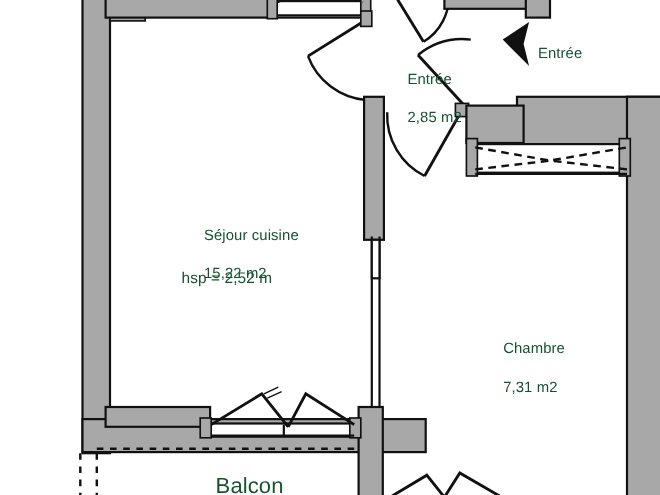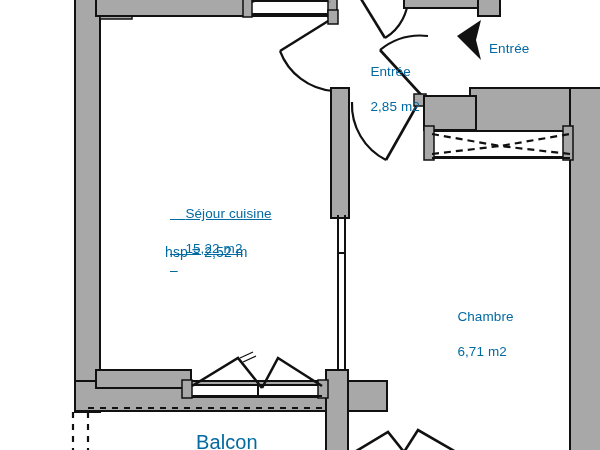--- a/index.html
+++ b/index.html
@@ -35,21 +35,21 @@
   .line-thin   { fill: none; stroke: #111111; stroke-width: 1.3; }
   .swing-arc   { fill: none; stroke: #111111; stroke-width: 2.2; }
   .dash-swing  { fill: none; stroke: #111111; stroke-width: 2.2;
                  stroke-dasharray: 7 5; }
   .dash-bound  { fill: none; stroke: #111111; stroke-width: 2.2;
                  stroke-dasharray: 6 6; }
   .arrow-mark  { fill: #111111; stroke: none; }
 
   .lbl {
     position: absolute;
-    color: #0369a1;
+    color: #14532d;
     font-family: "Liberation Sans", sans-serif;
     white-space: pre;
     line-height: 1.28;
     letter-spacing: 0.1px;
   }
   .lbl-room   { font-size: 13.5px; }
   .lbl-hsp    { font-size: 14px; }
   .lbl-entry  { font-size: 13.5px; }
   .lbl-balcon { font-size: 20px; text-align: center; }
 </style>
@@ -147,34 +147,34 @@
       <path class="line-hard" d="M348 456 L388 432 L404 452"></path>
       <path class="line-hard" d="M404 452 L418 430 L456 452"></path>
     </g>
 
     <path class="dash-bound" d="M73 412 L73 456"></path>
     <path class="dash-bound" d="M88 412 L88 456"></path>
     <path class="dash-bound" d="M88 408 L326 408"></path>
 
   </svg>
 
-  <div class="lbl lbl-room" style="left:170px; top:188px;text-decoration:underline;">
+  <div class="lbl lbl-room" style="left:170px; top:188px;">
     <span>Séjour cuisine</span><br>
     <span>15,22 m2</span>
   </div>
 
   <div class="lbl lbl-hsp" style="left:165px; top:244px;">hsp = 2,52 m</div>
 
   <div class="lbl lbl-room" style="left:355px; top:46px;">
     <span>Entrée</span><br>
     <span>2,85 m2</span>
   </div>
 
   <div class="lbl lbl-room" style="left:442px; top:291px;">
     <span>Chambre</span><br>
-    <span>6,71 m2</span>
+    <span>7,31 m2</span>
   </div>
 
   <div class="lbl lbl-balcon" style="left:196px; top:430px;">Balcon</div>
 
   <div class="lbl lbl-entry" style="left:489px; top:40px;">Entrée</div>
 
 </div>
 
 </body></html>

